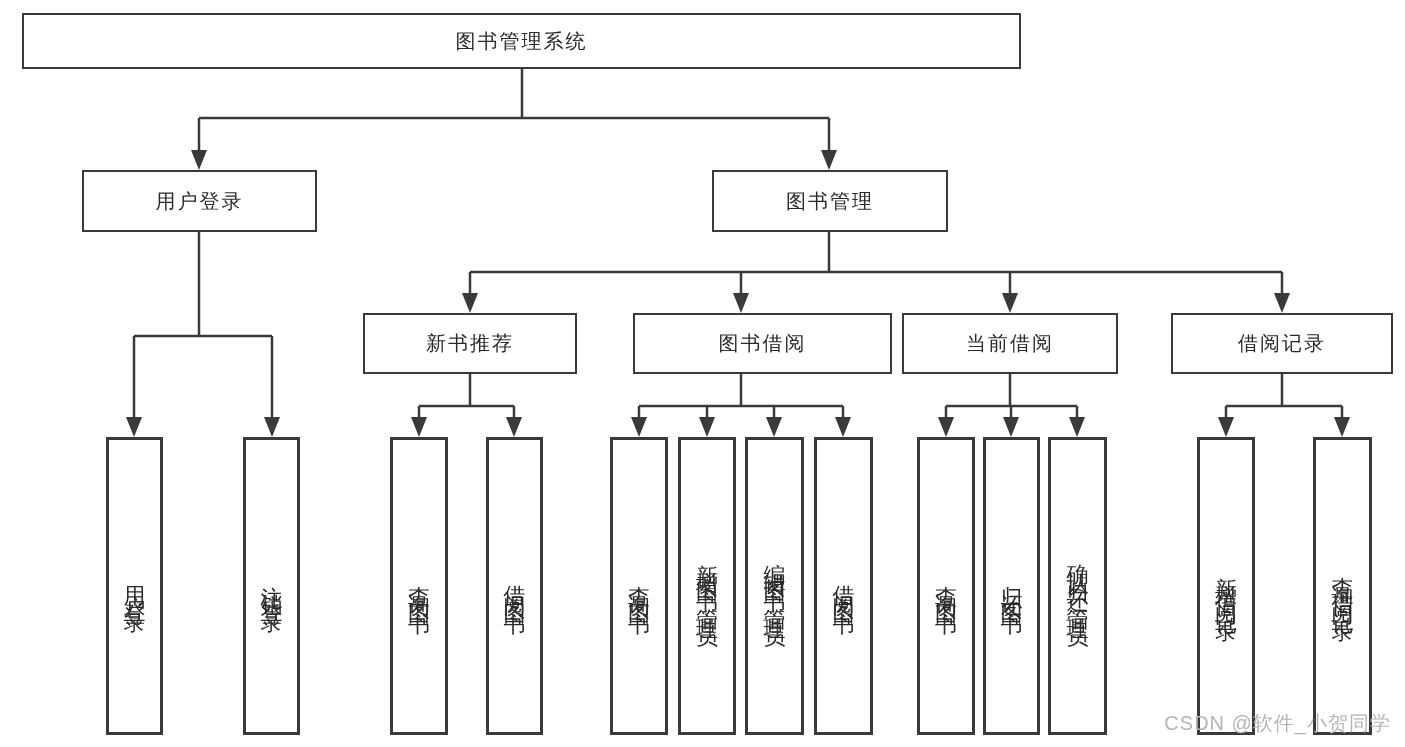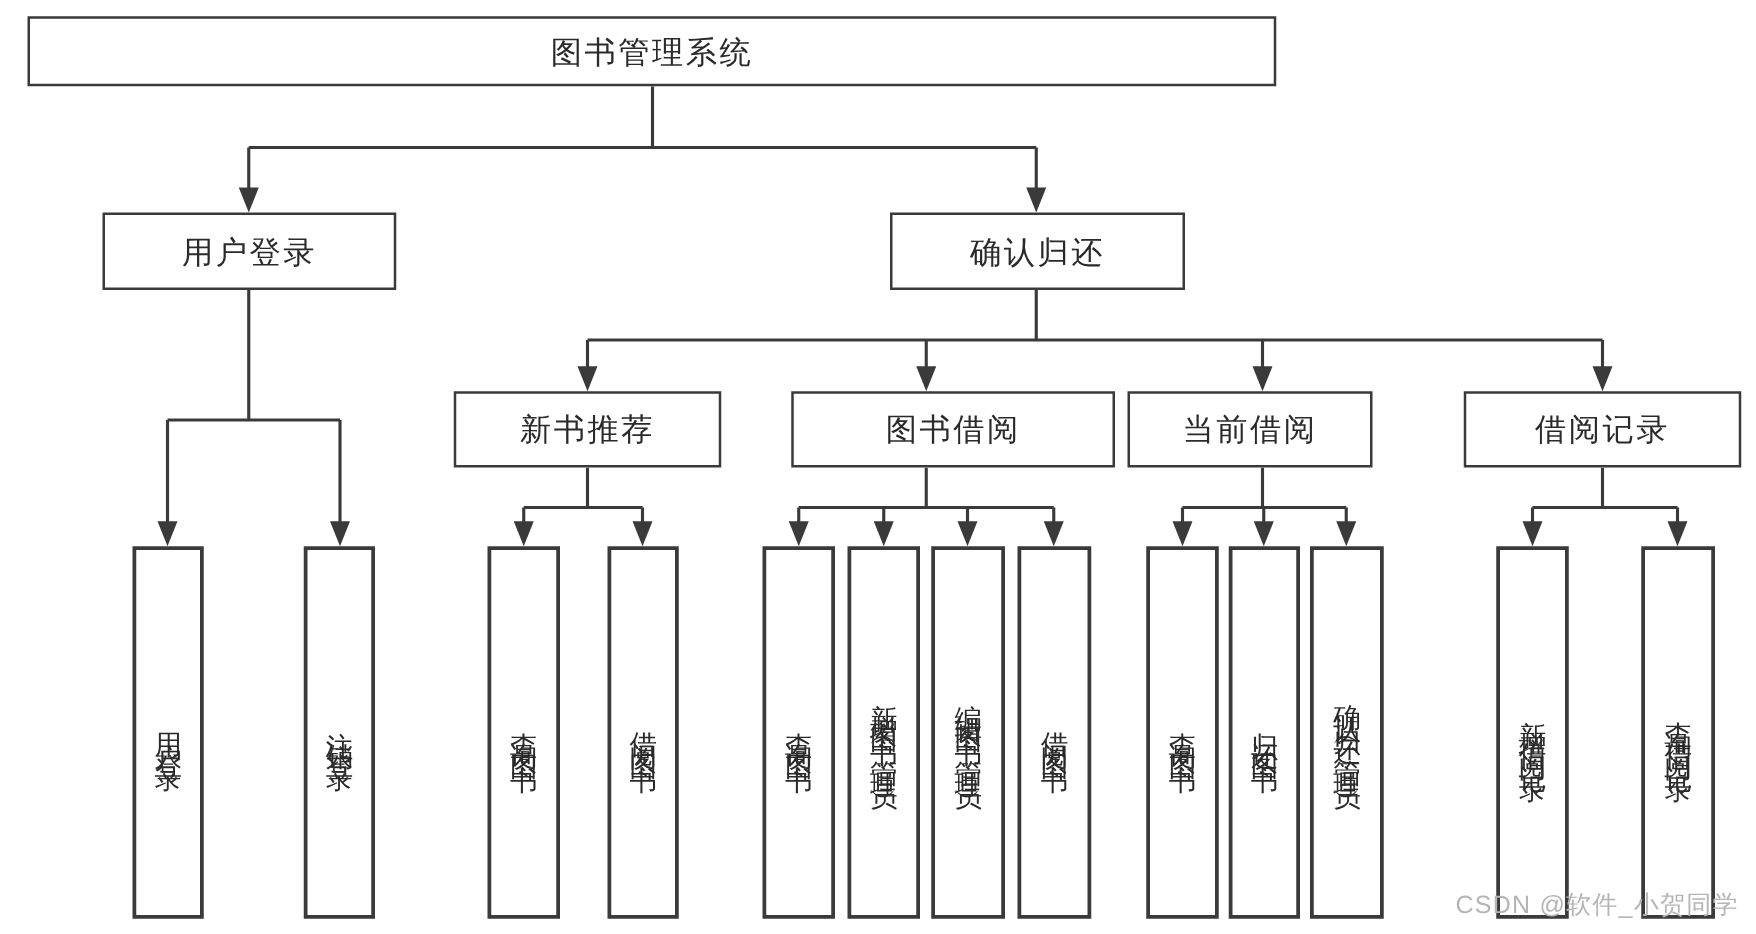--- a/index.html
+++ b/index.html
@@ -25,21 +25,21 @@
   .hnode {
     position: absolute;
     box-sizing: border-box;
     background: #ffffff;
     border: 2.5px solid #3a3a3a;
     display: flex;
     align-items: center;
     justify-content: center;
   }
   .hnode .label {
-    font-size: 25px;
+    font-size: 20px;
     letter-spacing: 2px;
     color: #2a2a2a;
     white-space: nowrap;
   }
   .vnode {
     position: absolute;
     box-sizing: border-box;
     top: 437px;
     height: 298px;
     background: #ffffff;
@@ -106,30 +106,30 @@
   </svg>
 
   <div class="hnode" style="left:22px; top:13px; width:999px; height:56px;">
     <span class="label">图书管理系统</span>
   </div>
 
   <div class="hnode" style="left:82px; top:170px; width:235px; height:62px;">
     <span class="label">用户登录</span>
   </div>
   <div class="hnode" style="left:712px; top:170px; width:236px; height:62px;">
-    <span class="label">确认归还</span>
+    <span class="label">图书管理</span>
   </div>
 
   <div class="hnode" style="left:363px; top:313px; width:214px; height:61px;text-align:center;">
     <span class="label">新书推荐</span>
   </div>
   <div class="hnode" style="left:633px; top:313px; width:259px; height:61px;">
     <span class="label">图书借阅</span>
   </div>
-  <div class="hnode" style="left:902px; top:313px; width:196px; height:61px;">
+  <div class="hnode" style="left:902px; top:313px; width:216px; height:61px;">
     <span class="label">当前借阅</span>
   </div>
   <div class="hnode" style="left:1171px; top:313px; width:222px; height:61px;">
     <span class="label">借阅记录</span>
   </div>
 
   <div class="vnode" style="left:106px; width:57px;">
     <span class="vlabel">用户登录</span>
   </div>
   <div class="vnode" style="left:243px; width:57px;">

